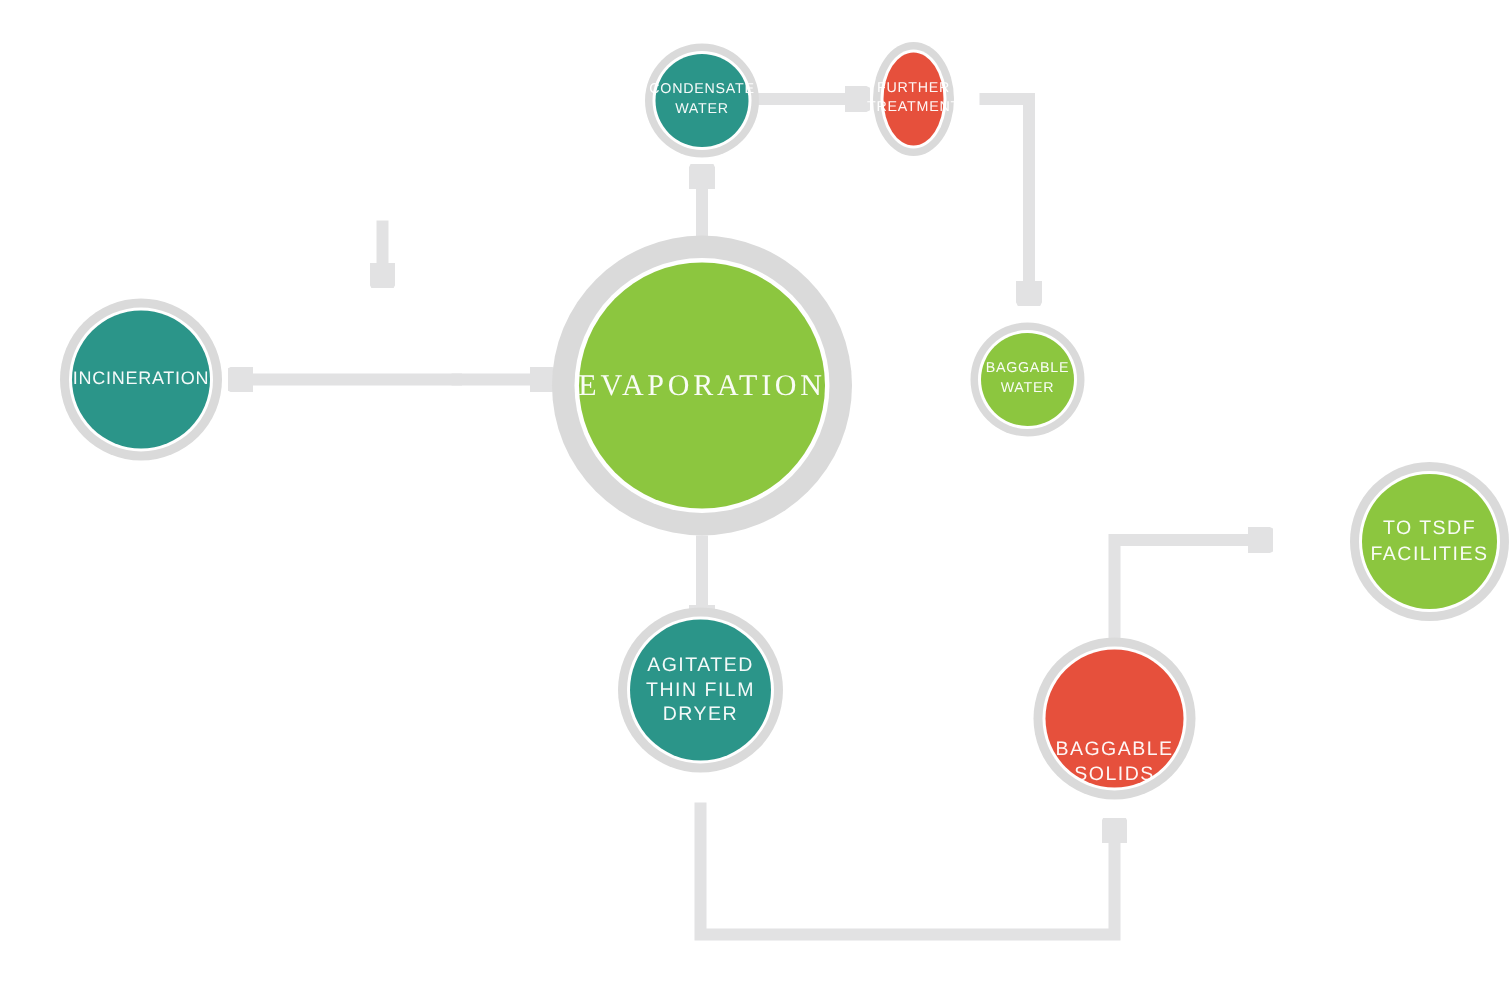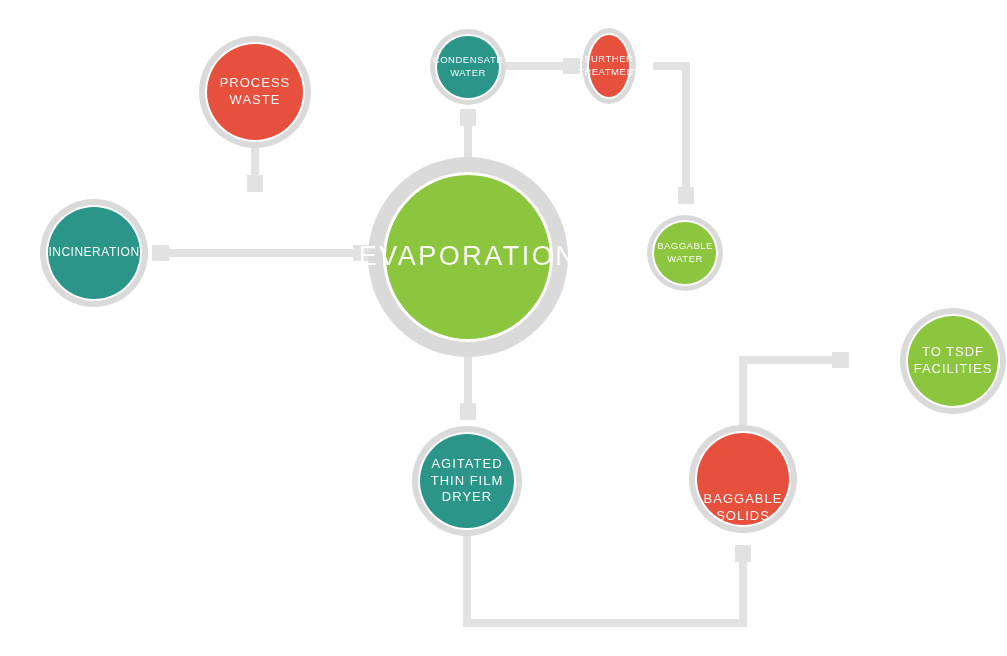--- a/index.html
+++ b/index.html
@@ -45,27 +45,27 @@
     font-size: 13px;
     line-height: 1.3;
     letter-spacing: 1px;
     font-weight: 400;
   }
   
   #node-evaporation {
     left: 386px; top: 175px; width: 164px; height: 164px;
     box-shadow: 0 0 0 3px #ffffff, 0 0 0 18px #dadada;
   }
-  #node-evaporation .label { font-size: 27px; letter-spacing: 2.5px; }
+  #node-evaporation .label { font-size: 20px; letter-spacing: 2.5px; font-family: Liberation Serif, serif; }
   
   #node-process-waste { left: 207px; top: 44px;  width: 96px; height: 96px; }
   #node-stripping     { left: 207px; top: 205px; width: 96px; height: 96px; }
   #node-incineration  { left: 48px;  top: 207px; width: 92px; height: 92px; }
   #node-incineration .label { font-size: 12px; letter-spacing: 0.5px; }
-  #node-agitated      { left: 420px; top: 434px; width: 94px; height: 94px; }
+  #node-agitated      { left: 420px; top: 413px; width: 94px; height: 94px; }
   #node-baggable      { left: 697px; top: 433px; width: 92px; height: 92px; align-items: flex-end; }
   #node-tsdf          { left: 864px; top: 316px; width: 90px; height: 90px; }
   
   #node-condensate    { left: 437px; top: 36px;  width: 62px; height: 62px; }
   #node-further       { left: 589px; top: 35px;  width: 40px; height: 62px; }
   #node-reusable      { left: 654px; top: 222px; width: 62px; height: 62px; }
   .node.small { box-shadow: 0 0 0 2px #ffffff, 0 0 0 7px #dadada; }
   .node.small .label { font-size: 9.5px; letter-spacing: 0.5px; line-height: 1.35; }
 </style>
 </head>
@@ -83,24 +83,20 @@
     <path d="M308,253 H158" marker-end="url(#arrowhead)"></path>
     <path d="M301,253 H364" marker-end="url(#arrowhead)"></path>
     <path d="M468,158 V115" marker-end="url(#arrowhead)"></path>
     <path d="M505,66 H574" marker-end="url(#arrowhead)"></path>
     <path d="M653,66 H686 V198" marker-end="url(#arrowhead)"></path>
     <path d="M468,357 V414" marker-end="url(#arrowhead)"></path>
     <path d="M467,535 V623 H743 V551" marker-end="url(#arrowhead)"></path>
     <path d="M743,426 V360 H843" marker-end="url(#arrowhead)"></path>
   </svg>
 
-  <div class="node" id="node-process-waste" style="background-color: rgb(230, 80, 60);">
-    <span class="label">PROCESS
-WASTE</span>
-  </div>
 
 
   <div class="node" id="node-incineration" style="background-color: rgb(43, 149, 137);">
     <span class="label">INCINERATION</span>
   </div>
 
   <div class="node" id="node-evaporation" style="background-color: rgb(140, 198, 63);">
     <span class="label">EVAPORATION</span>
   </div>
 

